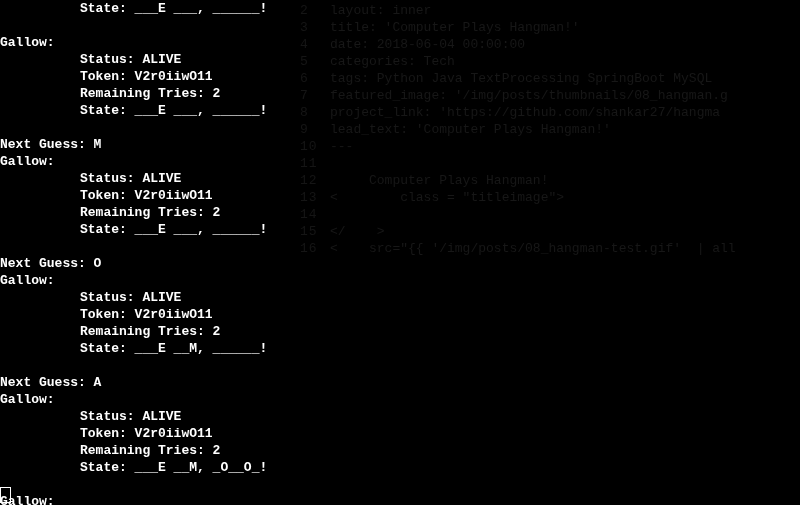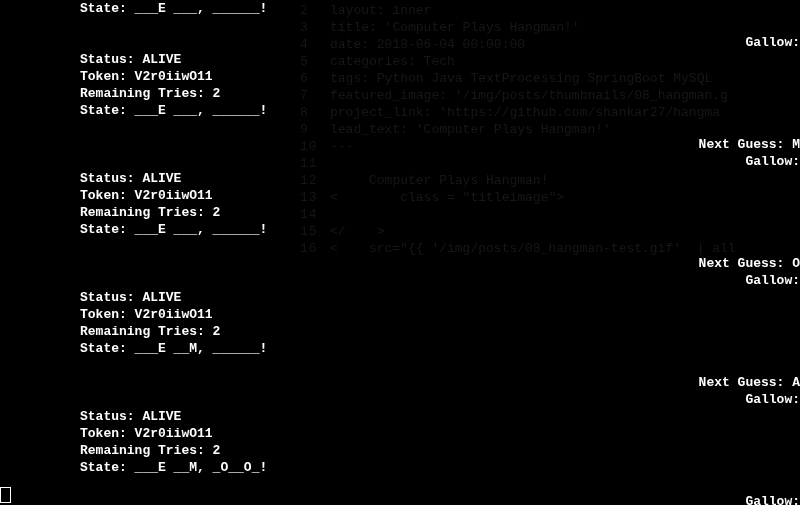--- a/index.html
+++ b/index.html
@@ -56,21 +56,21 @@
     font-weight: bold;
   }
   .term .line {
     display: block;
   }
   .term .blank {
     display: block;
     height: 17px;
   }
   .indent1 { padding-left: 80px; }
-  .label   { padding-left: 9px; text-align: right; }
+  .label   { padding-left: 0px; }
 
   .cursor {
     position: absolute;
     left: 0px;
     bottom: 2px;
     width: 9px;
     height: 14px;
     border: 1px solid #ffffff;
     background: transparent;
   }

